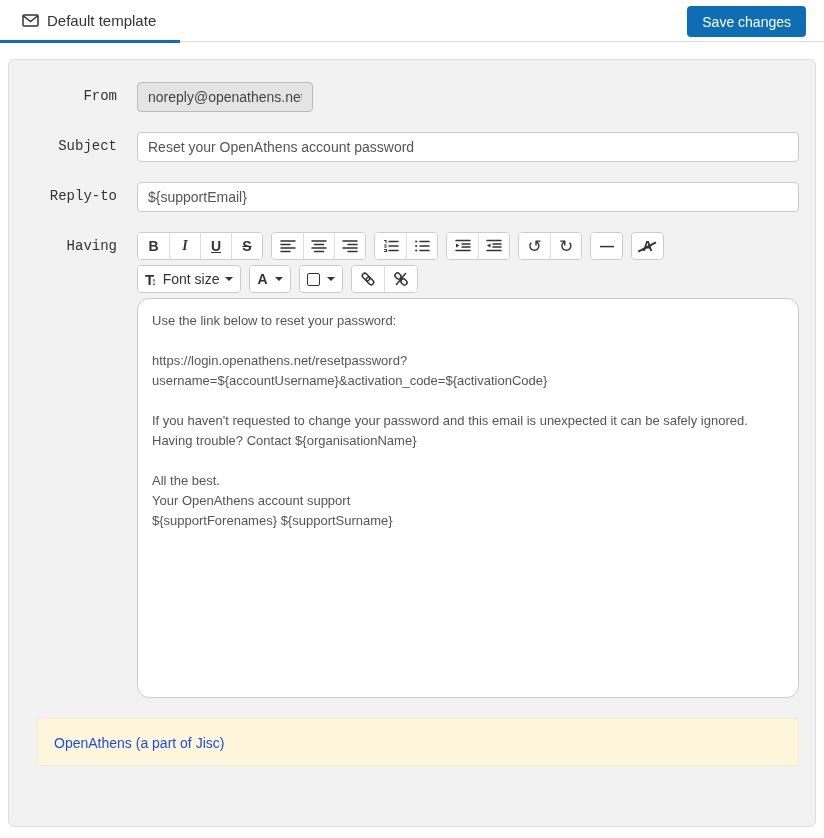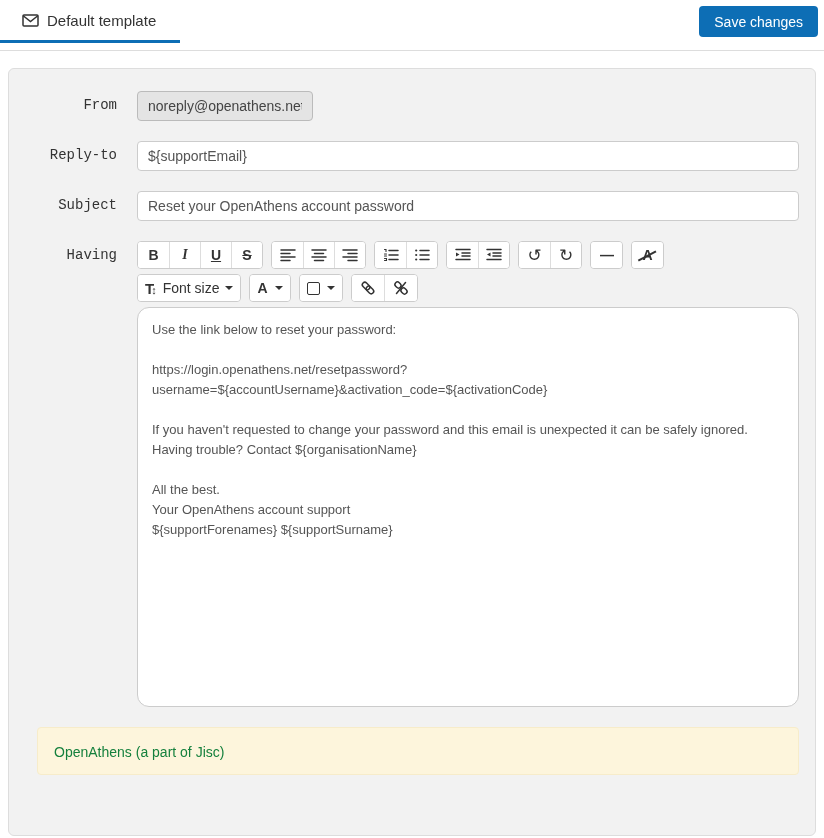--- a/index.html
+++ b/index.html
@@ -4,29 +4,29 @@
 <style>
   * { box-sizing: border-box; }
   html,body { margin:0; padding:0; }
   body {
     width:824px; height:838px; background:#ffffff;
     font-family:"Liberation Sans", sans-serif; font-size:14px; color:#333;
     overflow:hidden; position:relative;
   }
 
   
-  .tabbar { position:relative; height:51px; border-bottom:1px solid #ddd; }
+  .tabbar { position:relative; height:42px; border-bottom:1px solid #ddd; }
   .tab {
     display:inline-flex; align-items:center; gap:8px; height:43px;
     padding:0 24px 0 22px; border-bottom:3px solid #0d6eb5;
     font-size:15px; color:#333; cursor:pointer;
   }
   .tab svg { display:block; }
   .save-btn {
-    position:absolute; top:6px; right:6px; height:31px; padding:0 15px;
+    position:absolute; top:6px; right:18px; height:31px; padding:0 15px;
     background:#0d6eb5; color:#fff; border:none; border-radius:4px;
     font-size:14px; font-family:"Liberation Sans", sans-serif; cursor:pointer;
   }
 
   
   .panel {
     margin:17px 8px 0 8px; height:768px;
     background:#f2f2f2; border:1px solid #ddd; border-radius:6px;
     padding:22px 16px 0 8px;
   }
@@ -76,21 +76,21 @@
   
   .editor {
     height:400px; background:#fff; border:1px solid #ccc; border-radius:12px;
     padding:12px 14px; font-size:13px; line-height:1.54; color:#555;
     white-space:pre-wrap; overflow-wrap:break-word; overflow:auto; margin-top:3px;
   }
 
   
   .footer-box {
     background:#fdf5dc; border:1px solid #f7ecca; border-radius:4px;
-    padding:16px 16px 14px 16px; color:#15803d; font-size:14px;
+    padding:16px 16px 14px 16px; color:#1d4ed8; font-size:14px;
   }
 
   svg.ic { stroke:#333; fill:none; stroke-width:1.5; stroke-linecap:round; display:block; }
 </style>
 </head>
 <body>
 
 <div class="tabbar">
   <div class="tab">
     <span>
@@ -107,30 +107,30 @@
 <div class="panel">
 
   <div class="row">
     <div class="lbl">From</div>
     <div class="field">
       <input class="txt" type="text" disabled="" value="noreply@openathens.net" style="">
     </div>
   </div>
 
   <div class="row">
+    <div class="lbl">Subject</div>
+    <div class="field">
+      <input class="txt" type="text" value="Reset your OpenAthens account password" style="">
+    </div>
+  </div>
+
+  <div class="row">
     <div class="lbl">Reply-to</div>
     <div class="field">
       <input class="txt" type="text" value="${supportEmail}" style="">
-    </div>
-  </div>
-
-  <div class="row">
-    <div class="lbl">Subject</div>
-    <div class="field">
-      <input class="txt" type="text" value="Reset your OpenAthens account password" style="">
     </div>
   </div>
 
   <div class="row">
     <div class="lbl">Having</div>
     <div class="field">
 
       <div class="tb-row">
         <div class="btn-group">
           <button class="tbtn g-bold">B</button>

